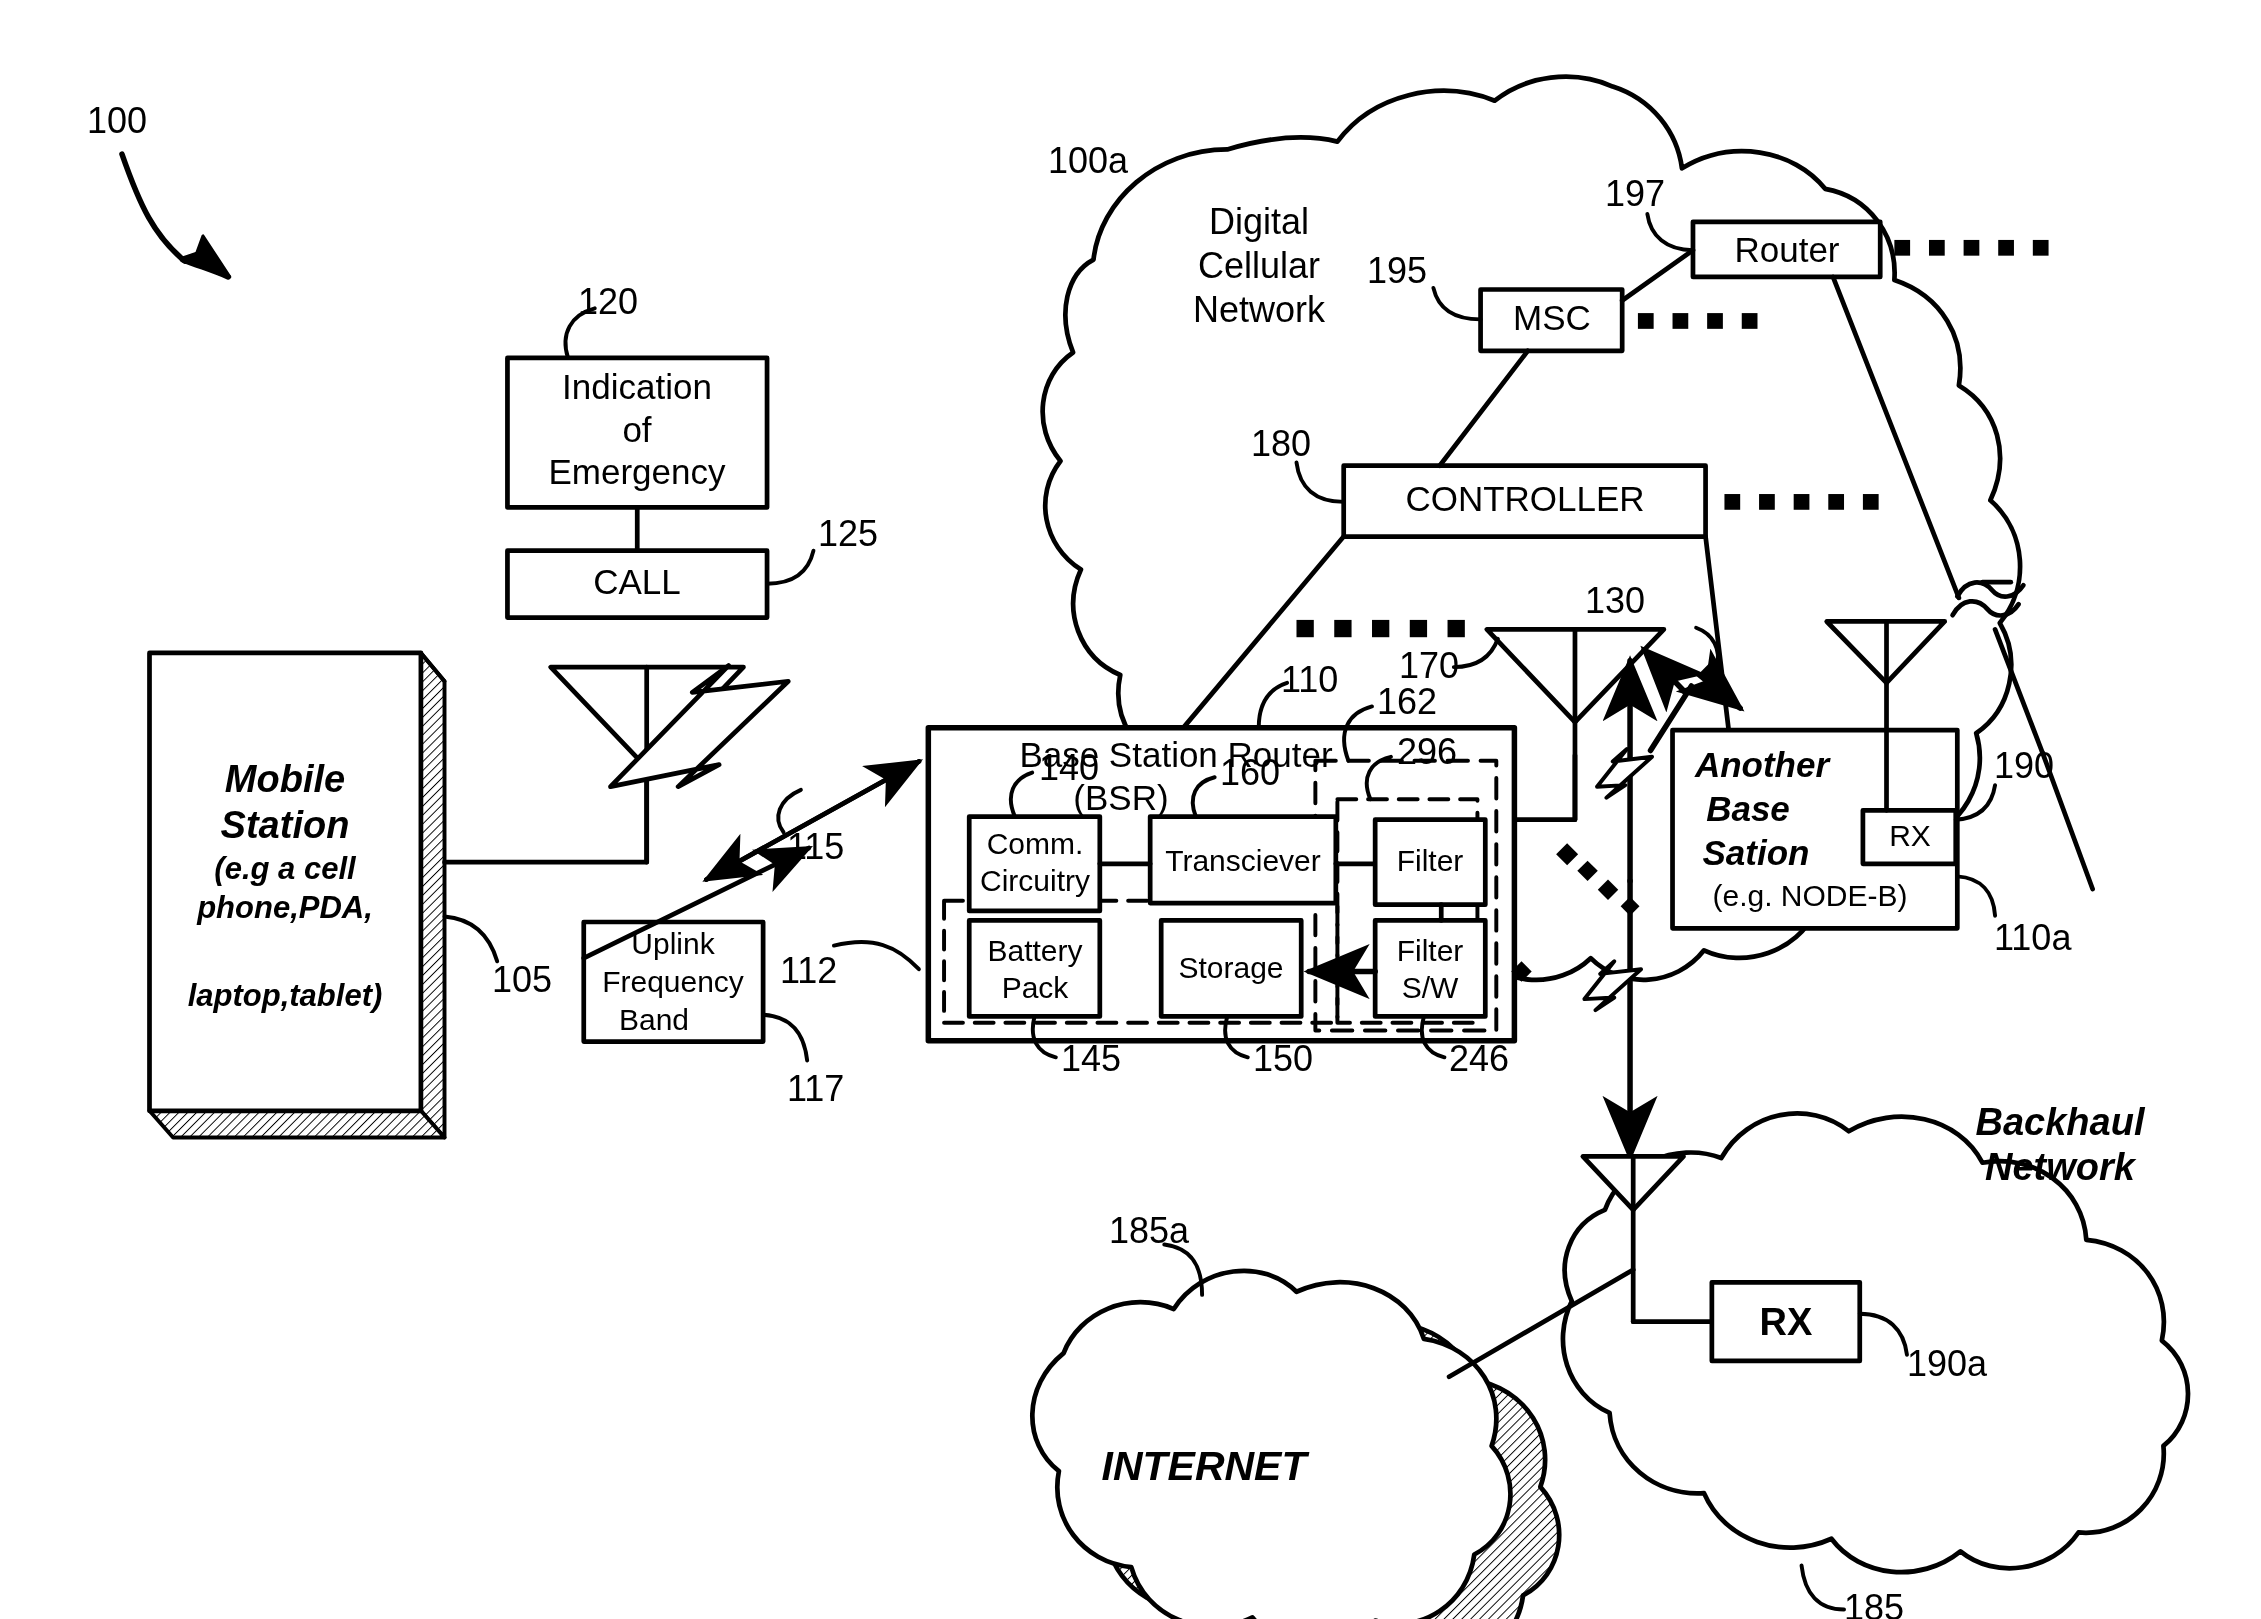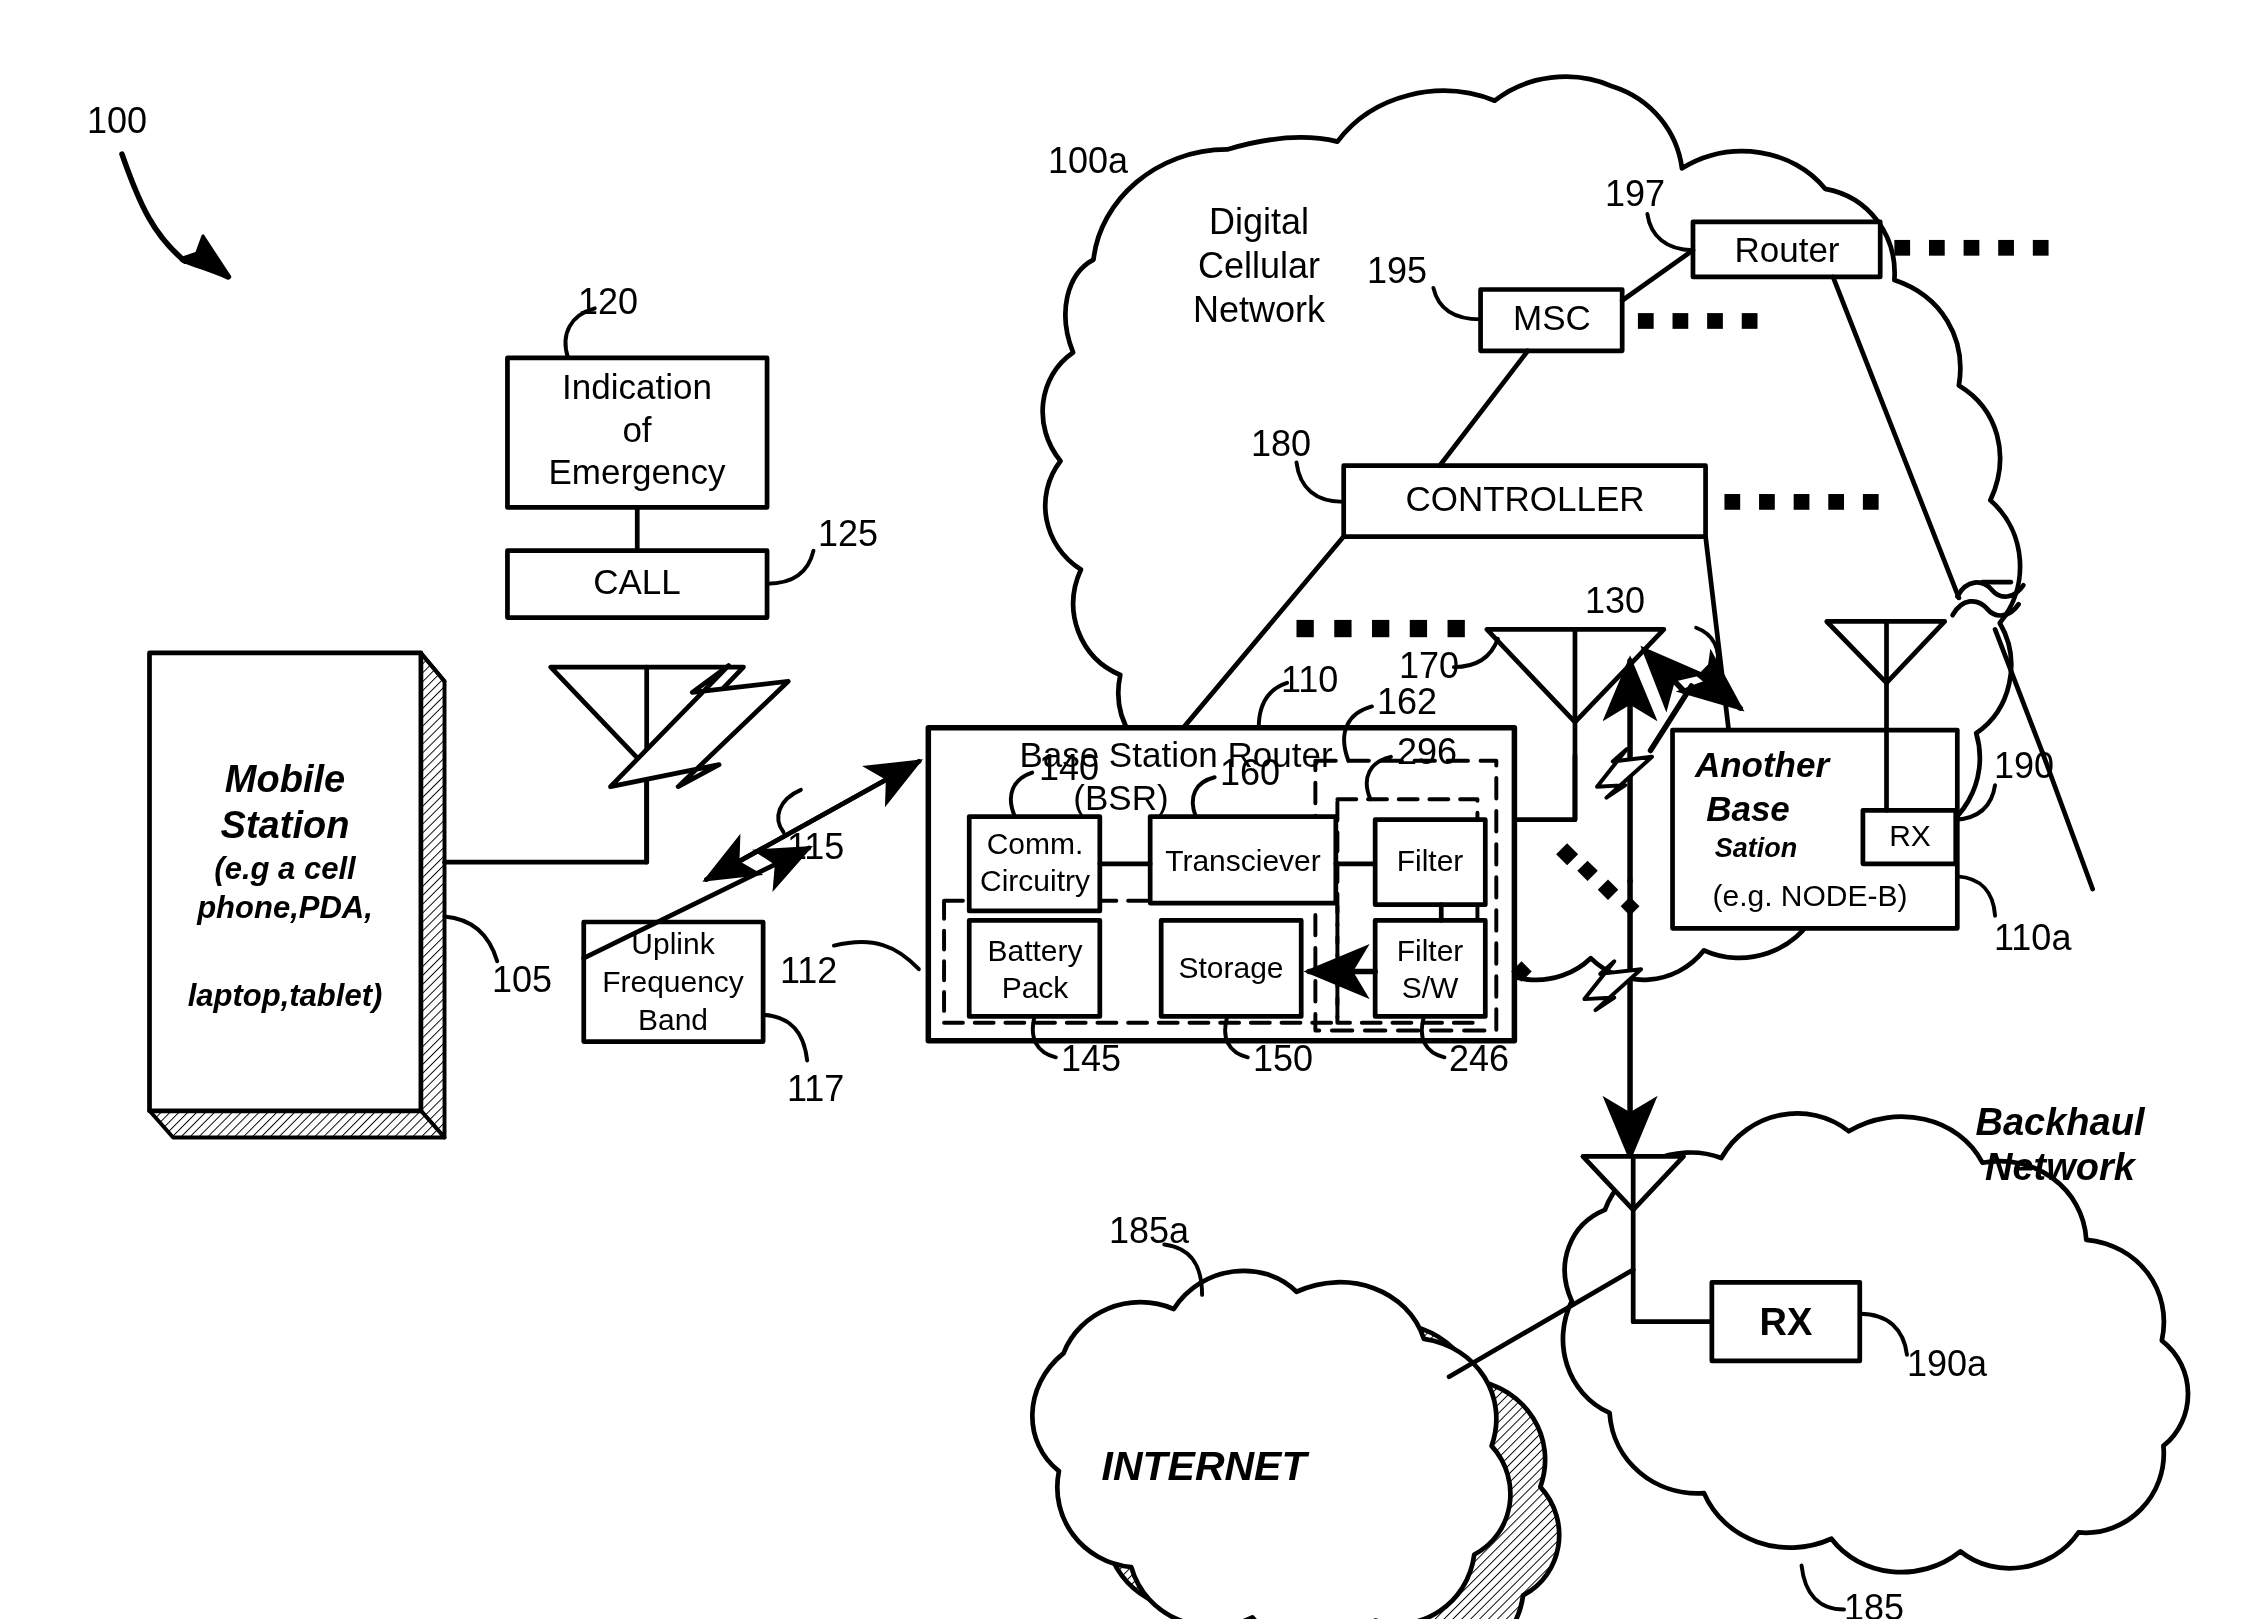--- a/index.html
+++ b/index.html
@@ -363,41 +363,41 @@
   <div class="lbl boxtext ctr" style="left:637px;top:563px;">CALL</div>
 
   <div class="lbl boxtext ctr ital-bold" style="left:285px;top:759px;font-size:38px;">Mobile</div>
   <div class="lbl boxtext ctr ital-bold" style="left:285px;top:805px;font-size:38px;">Station</div>
   <div class="lbl boxtext ctr ital-bold" style="left:285px;top:852px;font-size:31px;">(e.g a cell</div>
   <div class="lbl boxtext ctr ital-bold" style="left:285px;top:891px;font-size:31px;">phone,PDA,</div>
   <div class="lbl boxtext ctr ital-bold" style="left:285px;top:937px;font-size:31px;margin-top:42px;">laptop,tablet)</div>
 
   <div class="lbl boxtext-sm ctr" style="left:673px;top:928px;">Uplink</div>
   <div class="lbl boxtext-sm ctr" style="left:673px;top:966px;">Frequency</div>
-  <div class="lbl boxtext-sm ctr" style="left:673px;top:1004px;">Band</div>
+  <div class="lbl boxtext-sm ctr" style="left:654px;top:1004px;">Band</div>
 
   <div class="lbl boxtext ctr" style="left:1787px;top:231px;">Router</div>
   <div class="lbl boxtext ctr" style="left:1552px;top:299px;">MSC</div>
   <div class="lbl boxtext ctr" style="left:1525px;top:480px;">CONTROLLER</div>
 
   <div class="lbl boxtext ctr" style="left:1176px;top:736px;text-align:right;">Base Station Router</div>
   <div class="lbl boxtext ctr" style="left:1121px;top:779px;">(BSR)</div>
   <div class="lbl boxtext-sm ctr" style="left:1035px;top:828px;">Comm.</div>
   <div class="lbl boxtext-sm ctr" style="left:1035px;top:865px;">Circuitry</div>
   <div class="lbl boxtext-sm ctr" style="left:1243px;top:845px;">Transciever</div>
   <div class="lbl boxtext-sm ctr" style="left:1430px;top:845px;">Filter</div>
   <div class="lbl boxtext-sm ctr" style="left:1035px;top:935px;">Battery</div>
   <div class="lbl boxtext-sm ctr" style="left:1035px;top:972px;">Pack</div>
   <div class="lbl boxtext-sm ctr" style="left:1231px;top:952px;">Storage</div>
   <div class="lbl boxtext-sm ctr" style="left:1430px;top:935px;">Filter</div>
   <div class="lbl boxtext-sm ctr" style="left:1430px;top:972px;">S/W</div>
 
   <div class="lbl boxtext ctr ital-bold" style="left:1762px;top:746px;font-size:35px;">Another</div>
   <div class="lbl boxtext ctr ital-bold" style="left:1748px;top:790px;font-size:35px;">Base</div>
-  <div class="lbl boxtext ctr ital-bold" style="left:1756px;top:834px;font-size:27px;">Sation</div>
+  <div class="lbl boxtext ctr ital-bold" style="left:1756px;top:834px;font-size:35px;">Sation</div>
   <div class="lbl boxtext-sm ctr" style="left:1810px;top:880px;">(e.g. NODE-B)</div>
   <div class="lbl boxtext-sm ctr" style="left:1910px;top:820px;">RX</div>
 
   <div class="lbl cloudtext ctr ital-bold" style="left:1204px;top:1444px;font-size:41px;">INTERNET</div>
 
   <div class="lbl cloudtext ctr ital-bold" style="left:2060px;top:1102px;font-size:38px;">Backhaul</div>
   <div class="lbl cloudtext ctr ital-bold" style="left:2060px;top:1147px;font-size:38px;">Network</div>
 
   <div class="lbl boxtext ctr" style="left:1786px;top:1302px;font-size:38px;font-weight:bold;">RX</div>
 

